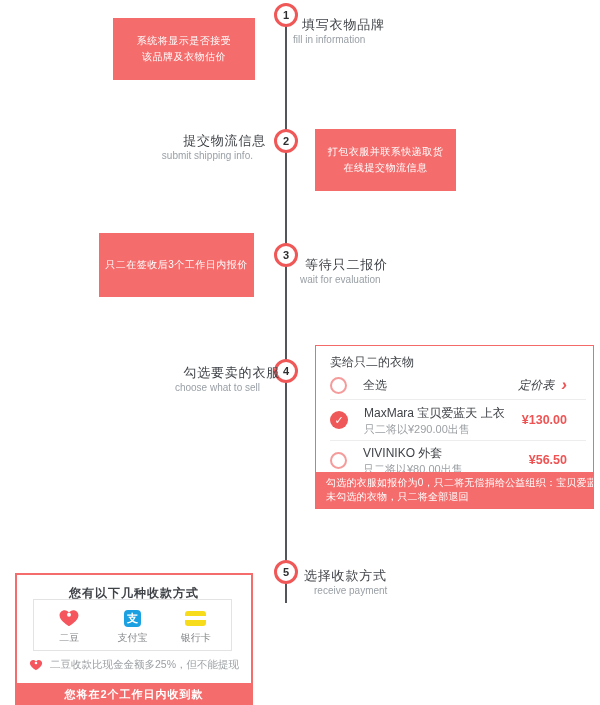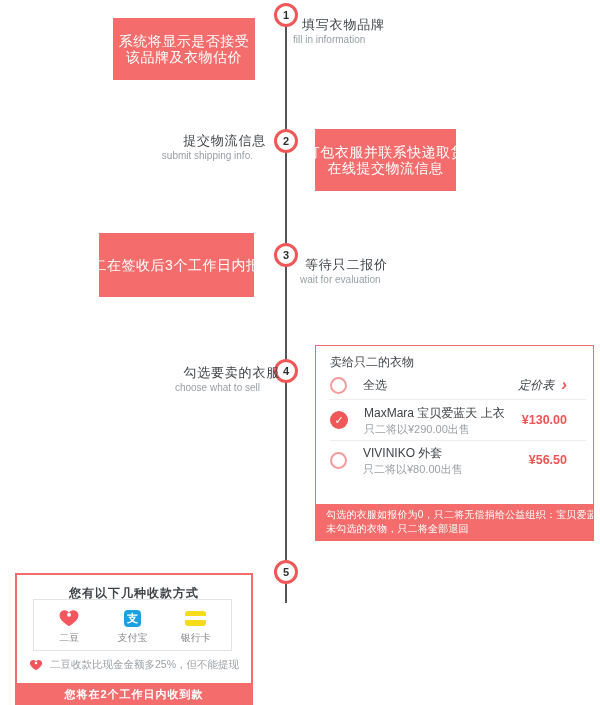--- a/index.html
+++ b/index.html
@@ -21,28 +21,28 @@
   .step-left { text-align:right; }
   .s1 { left:302px; top:17px; } .s1 .s { margin-left:-9px; }
   .s2 { right:334px; top:133px; } .s2 .s { margin-right:13px; }
   .s3 { left:305px; top:257px; } .s3 .s { margin-left:-5px; }
   .s4 { right:320px; top:365px; } .s4 .s { margin-right:20px; }
   .s5 { left:304px; top:568px; } .s5 .s { margin-left:10px; }
 
   
   .callout { position:absolute; background:#f56c6c; color:#fff; display:flex; flex-direction:column;
              align-items:center; justify-content:center; text-align:center;
-             font-size:14px; line-height:16px; letter-spacing:0.5px; z-index:2; }
+             font-size:10px; line-height:16px; letter-spacing:0.5px; z-index:2; }
   .callout div { white-space:nowrap; }
   .c1 { left:113px; top:18px;  width:142px; height:62px; }
   .c2 { left:315px; top:129px; width:141px; height:62px; }
   .c3 { left:99px;  top:233px; width:155px; height:64px; }
 
   
-  .sell-card { position:absolute; left:315px; top:345px; width:279px; height:196px;
+  .sell-card { position:absolute; left:315px; top:345px; width:279px; height:164px;
                background:#fff; border:1px solid #f46a6a; z-index:2; }
   .sc-header { margin:9px 14px 2px; font-size:12px; color:#3f4247; line-height:14px; }
   .sc-row { display:flex; align-items:center; padding:0 26px 0 14px; }
   .select-row { height:28px; }
   .row2 { height:40px; }
   .row3 { height:38px; }
   .sc-div { border-top:1px solid #ededed; margin:0 7px 0 14px; }
   .radio { width:17px; height:17px; border:2px solid #f59b9b; border-radius:50%; flex:none;
            background:#fff; margin-right:16px; cursor:pointer; }
   .radio.checked { border:none; width:18px; height:18px; background:#ef5858;
@@ -110,20 +110,24 @@
     <div class="t">提交物流信息</div>
     <div class="s">submit shipping info.</div>
   </div>
   <div class="step-label s3">
     <div class="t">等待只二报价</div>
     <div class="s">wait for evaluation</div>
   </div>
   <div class="step-label step-left s4">
     <div class="t">勾选要卖的衣服</div>
     <div class="s">choose what to sell</div>
+  </div>
+  <div class="step-label s5">
+    <div class="t">选择收款方式</div>
+    <div class="s">receive payment</div>
   </div>
 
   <div class="callout c1">
     <div>系统将显示是否接受</div>
     <div>该品牌及衣物估价</div>
   </div>
   <div class="callout c2">
     <div>打包衣服并联系快递取货</div>
     <div>在线提交物流信息</div>
   </div>

